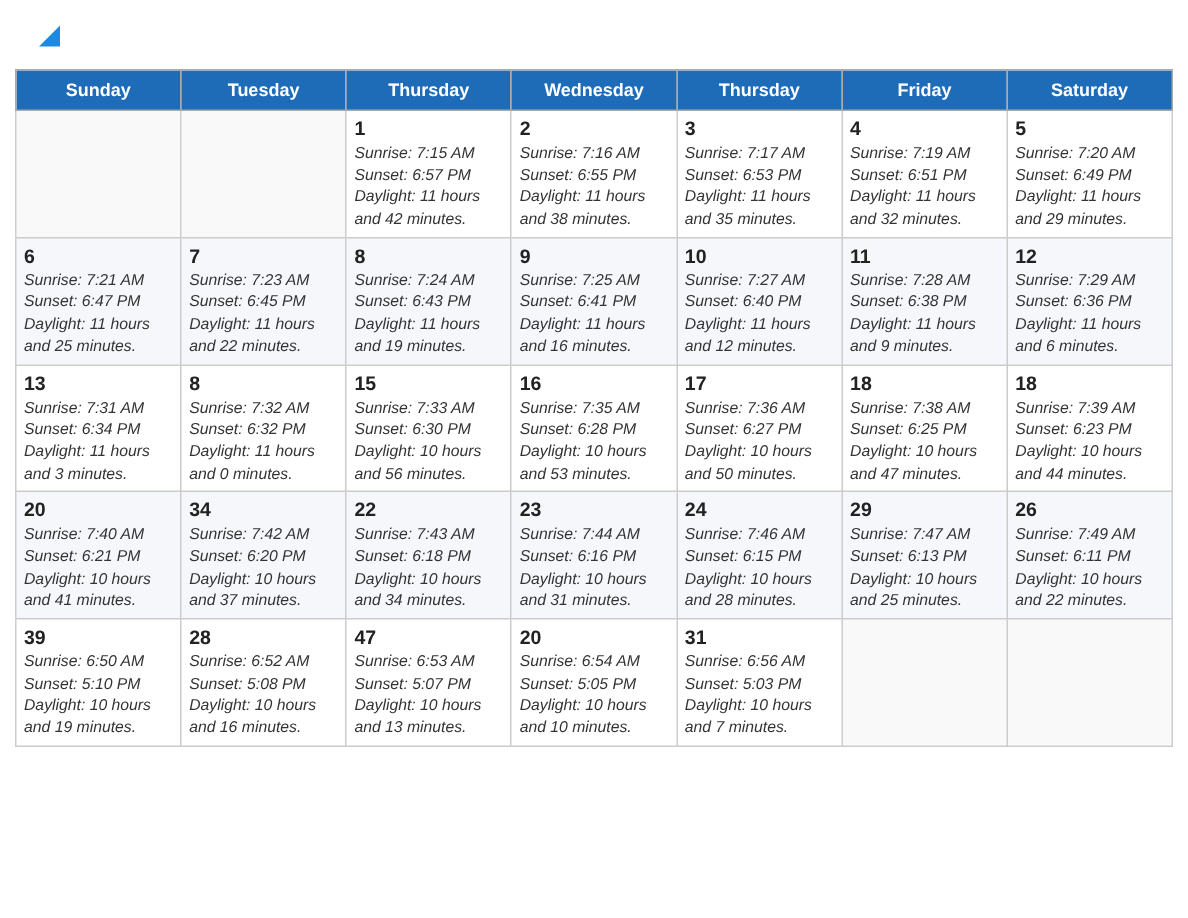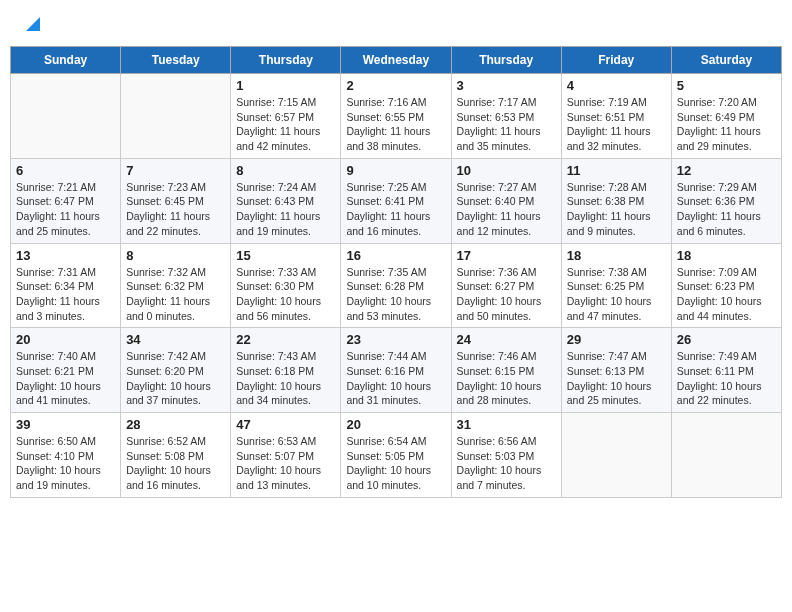--- a/index.html
+++ b/index.html
@@ -81,20 +81,21 @@
       font-size: 13px;
       font-weight: bold;
       color: #222;
       display: block;
       margin-bottom: 2px;
     }
     .day-info {
       font-size: 10.5px;
       color: #333;
       line-height: 1.4;
+      font-style: italic;
     }
     .empty-cell {
       background: #f9f9f9 !important;
     }
   </style>
 </head>
 <body>
 
 <div class="header">
   <div class="logo">
@@ -235,21 +236,21 @@
 Daylight: 10 hours and 50 minutes.</div>
         </td>
         <td>
           <span class="day-num">18</span>
           <div class="day-info">Sunrise: 7:38 AM
 Sunset: 6:25 PM
 Daylight: 10 hours and 47 minutes.</div>
         </td>
         <td>
           <span class="day-num">18</span>
-          <div class="day-info">Sunrise: 7:09 AM
+          <div class="day-info">Sunrise: 7:39 AM
 Sunset: 6:23 PM
 Daylight: 10 hours and 44 minutes.</div>
         </td>
       </tr>
       <tr>
         <td>
           <span class="day-num">20</span>
           <div class="day-info">Sunrise: 7:40 AM
 Sunset: 6:21 PM
 Daylight: 10 hours and 41 minutes.</div>
@@ -288,21 +289,21 @@
           <span class="day-num">26</span>
           <div class="day-info">Sunrise: 7:49 AM
 Sunset: 6:11 PM
 Daylight: 10 hours and 22 minutes.</div>
         </td>
       </tr>
       <tr>
         <td>
           <span class="day-num">39</span>
           <div class="day-info">Sunrise: 6:50 AM
-Sunset: 4:10 PM
+Sunset: 5:10 PM
 Daylight: 10 hours and 19 minutes.</div>
         </td>
         <td>
           <span class="day-num">28</span>
           <div class="day-info">Sunrise: 6:52 AM
 Sunset: 5:08 PM
 Daylight: 10 hours and 16 minutes.</div>
         </td>
         <td>
           <span class="day-num">47</span>

